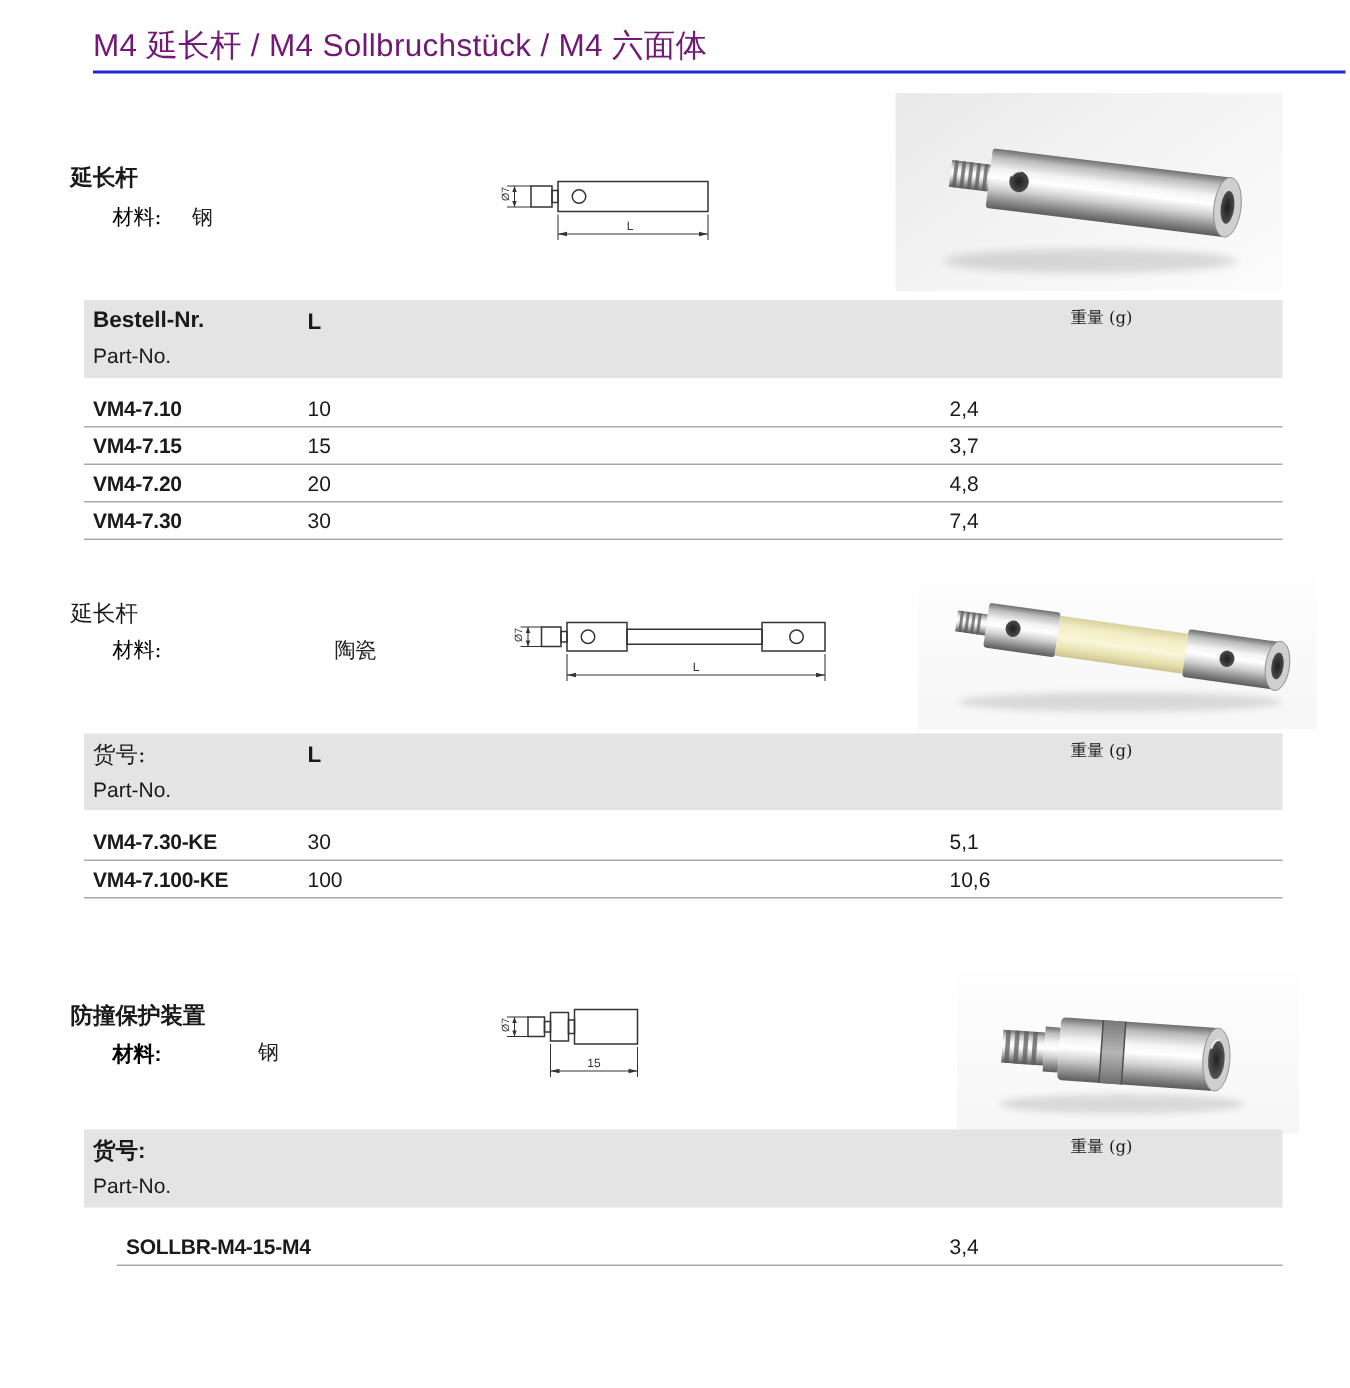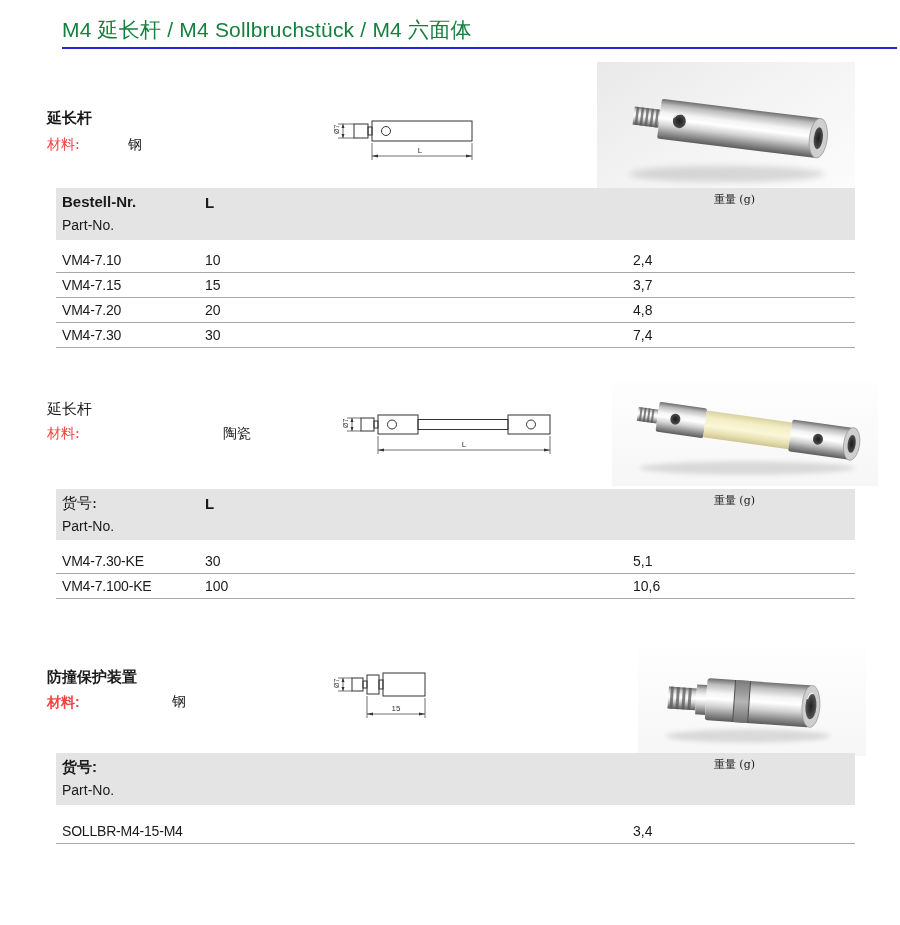--- a/index.html
+++ b/index.html
@@ -1,47 +1,47 @@
 <!DOCTYPE html>
 <html><head>
 <meta charset="utf-8">
 <style>
   html,body{margin:0;padding:0;background:#ffffff;}
   .page{position:relative;width:900px;height:925px;background:#ffffff;overflow:hidden;
         font-family:"Liberation Sans","DejaVu Sans",sans-serif;color:#1a1a1a;}
   .abs{position:absolute;}
 
   
-  .page-title{left:62px;top:16px;font-size:21px;letter-spacing:0.2px;color:#15803d;font-weight:normal;}
+  .page-title{left:62px;top:16px;font-size:21px;letter-spacing:0.2px;color:#701a75;font-weight:normal;}
   .title-rule{left:62px;top:47px;width:835px;height:2px;background:#2525d6;}
 
   
   .sec-name{font-size:15px;font-weight:bold;text-align:right;}
   .sec-name.serif{font-weight:normal;font-family:"DejaVu Serif","Liberation Serif",serif;}
-  .mat-label{font-size:14px;font-family:"DejaVu Serif","Liberation Serif",serif;color:#ef4444;}
+  .mat-label{font-size:14px;font-family:"DejaVu Serif","Liberation Serif",serif;color:#000000;margin-left:28px;}
   .mat-label.boldsans{font-family:"Liberation Sans","DejaVu Sans",sans-serif;font-weight:bold;}
   .mat-value{font-size:14px;font-family:"DejaVu Serif","Liberation Serif",serif;color:#222;}
 
   
   .photo{overflow:hidden;}
   .photo.gray{background:linear-gradient(145deg,#e9e9e9 0%,#f3f3f3 45%,#fcfcfc 100%);}
   .photo.white{background:linear-gradient(to bottom,#fefefe 0%,#f6f6f6 100%);}
 
   
   .ptable{position:absolute;left:56px;width:799px;}
   .thead{position:relative;height:52px;background:#e4e4e4;}
   .th-main{position:absolute;left:6px;top:5px;font-size:15px;font-weight:bold;}
   .th-main.serif{font-weight:normal;font-family:"DejaVu Serif","Liberation Serif",serif;}
   .th-sub{position:absolute;left:6px;top:29px;font-size:14px;font-weight:normal;}
   .th-l{position:absolute;left:149px;top:6px;font-size:15px;font-weight:bold;}
   .th-w{position:absolute;right:100px;top:4px;font-size:11px;
         font-family:"DejaVu Serif","Liberation Serif",serif;}
   .rows{position:relative;}
   .prow{position:relative;height:24px;border-bottom:1px solid #a8a8a8;font-size:14px;}
-  .c-part{position:absolute;left:6px;top:4px;letter-spacing:-0.2px;}
+  .c-part{position:absolute;left:6px;top:4px;letter-spacing:-0.2px;font-weight:bold;}
   .c-l{position:absolute;left:149px;top:4px;}
   .c-w{position:absolute;right:122px;top:4px;width:100px;}
 
   svg text{font-family:"Liberation Sans","DejaVu Sans",sans-serif;}
 </style>
 </head>
 <body>
 
 <div class="page">
 
@@ -109,21 +109,21 @@
         </g>
         <rect x="62" y="45" width="160" height="40" rx="2" fill="url(#met1)"></rect>
         <ellipse cx="222" cy="65" rx="9" ry="20" fill="#cfcfcf" stroke="#8a8a8a" stroke-width="0.6"></ellipse>
         <ellipse cx="222" cy="65" rx="4.5" ry="11" fill="url(#hole1)"></ellipse>
         <ellipse cx="82" cy="65" rx="6.5" ry="7" fill="url(#hole1)"></ellipse>
         <path d="M76.5 62 a6.5 7 0 0 1 6 -4" stroke="#e8e8e8" stroke-width="1.3" fill="none"></path>
       </g>
     </svg>
   </div>
 
-  <div class="ptable" style="top:188px;">
+  <div class="ptable" style="top:200px;">
     <div class="thead">
       <span class="th-main">Bestell-Nr.</span>
       <span class="th-l">L</span>
       <span class="th-w">重量 (g)</span>
       <span class="th-sub">Part-No.</span>
     </div>
     <div class="rows" style="margin-top:8px;">
       <div class="prow">
         <span class="c-part">VM4-7.10</span>
         <span class="c-l">10</span>
@@ -318,21 +318,21 @@
       </g>
     </svg>
   </div>
 
   <div class="ptable" style="top:753px;">
     <div class="thead">
       <span class="th-main">货号:</span>
       <span class="th-w">重量 (g)</span>
       <span class="th-sub">Part-No.</span>
     </div>
-    <div class="rows" style="margin-top:14px;">
+    <div class="rows" style="margin-top:14px;margin-left:22px;">
       <div class="prow">
         <span class="c-part">SOLLBR-M4-15-M4</span>
         <span class="c-w">3,4</span>
       </div>
     </div>
   </div>
 
 </div>
 
 </body></html>

